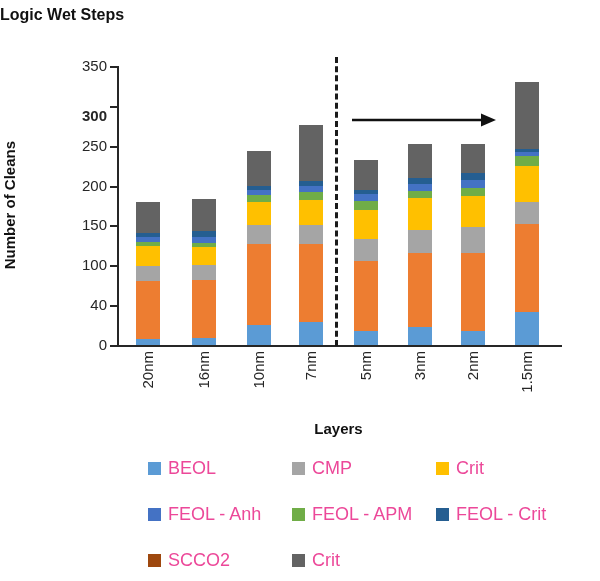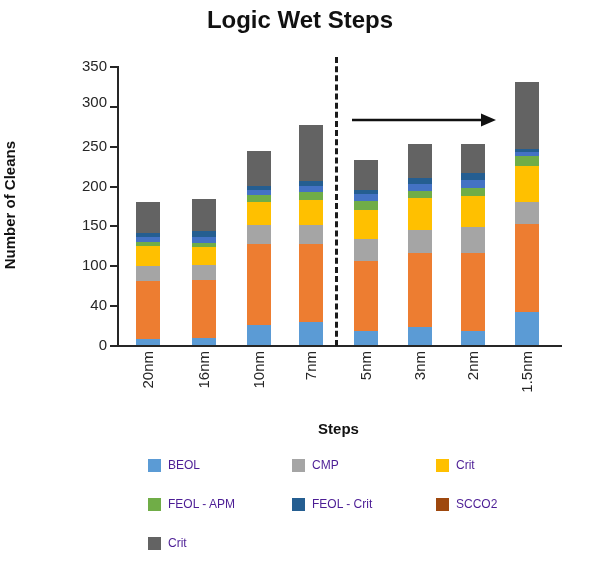--- a/index.html
+++ b/index.html
@@ -1,20 +1,20 @@
 <!DOCTYPE html>
 <html><head>
 <meta charset="utf-8">
 <style>
   html,body { margin:0; padding:0; background:#ffffff; }
   body { width:600px; height:581px; font-family:"Liberation Sans", sans-serif; color:#262626; }
   .canvas { position:relative; width:600px; height:581px; background:#fff; overflow:hidden; }
 
-  .chart-title { position:absolute; top:6px; left:0; right:0; text-align:center;
-                 font-size:24px; font-weight:bold; color:#111; }
+  .chart-title { position:absolute; top:6px; left:0; right:0; text-align:left;
+                 font-size:16px; font-weight:bold; color:#111; }
 
   .plot-area { position:absolute; left:117px; top:66px; width:443px; height:279px;
                border-left:2px solid #262626; border-bottom:2px solid #262626; }
 
   .ytick { position:absolute; left:-9px; width:8px; height:0; border-top:2px solid #262626; }
   .ytick-label { position:absolute; left:-56px; width:44px; text-align:right;
                  font-size:15px; color:#262626; transform:translateY(-9px); }
 
   .y-axis-title { position:absolute; left:-4px; top:66px; height:279px; width:26px;
                   display:flex; align-items:center; justify-content:center; }
@@ -33,21 +33,21 @@
 
   .divider { position:absolute; left:335px; top:57px; height:289px; width:0;
              border-left:3px dashed #1a1a1a; }
 
   .annotation { position:absolute; left:351px; top:60px; font-size:14px; line-height:21px;
                 color:#1a1a1a; }
   .annotation-arrow { position:absolute; left:351px; top:112px; }
 
   .legend { position:absolute; left:148px; top:458px; width:432px;
             display:grid; grid-template-columns:repeat(3,1fr); row-gap:25px; }
-  .legend-item { display:flex; align-items:center; gap:7px; font-size:12px; color:#4c1d95; }
+  .legend-item { display:flex; align-items:center; gap:7px; font-size:18px; color:#ec4899; }
   .legend-swatch { width:13px; height:13px; flex:0 0 13px; }
 </style>
 </head>
 <body>
 
 <div class="canvas">
 
   <div class="chart-title">Logic Wet Steps</div>
 
   <div class="y-axis-title">
@@ -61,21 +61,21 @@
       <div class="ytick-label" style="top: 239.143px;">40</div>
       <div class="ytick" style="top: 199.286px;"></div>
       <div class="ytick-label" style="top: 199.286px;">100</div>
       <div class="ytick" style="top: 159.429px;"></div>
       <div class="ytick-label" style="top: 159.429px;">150</div>
       <div class="ytick" style="top: 119.571px;"></div>
       <div class="ytick-label" style="top: 119.571px;">200</div>
       <div class="ytick" style="top: 79.7143px;"></div>
       <div class="ytick-label" style="top: 79.7143px;">250</div>
       <div class="ytick" style="top: 39.8571px;"></div>
-      <div class="ytick-label" style="top: 36px;">300</div>
+      <div class="ytick-label" style="top: 50px; font-weight: bold;">300</div>
       <div class="ytick" style="top: 0px;"></div>
       <div class="ytick-label" style="top: 0px;">350</div>
       <div class="bar" style="left: 17px; height: 143.486px;">
         <div class="seg" style="bottom: 0px; height: 6.37714px; background: rgb(91, 155, 213);"></div>
         <div class="seg" style="bottom: 6.37714px; height: 57.3943px; background: rgb(237, 125, 49);"></div>
         <div class="seg" style="bottom: 63.7714px; height: 15.1457px; background: rgb(165, 165, 165);"></div>
         <div class="seg" style="bottom: 78.9171px; height: 19.9286px; background: rgb(255, 192, 0);"></div>
         <div class="seg" style="bottom: 98.8457px; height: 3.98571px; background: rgb(112, 173, 71);"></div>
         <div class="seg" style="bottom: 102.831px; height: 5.58px; background: rgb(68, 114, 196);"></div>
         <div class="seg" style="bottom: 108.411px; height: 3.98571px; background: rgb(37, 94, 145);"></div>
@@ -162,36 +162,40 @@
     </div>
 
   <div class="divider"></div>
 
 
   <svg class="annotation-arrow" width="146" height="16" viewBox="0 0 146 16">
     <line x1="1" y1="8" x2="131" y2="8" stroke="#111" stroke-width="2.5"></line>
     <polygon points="130,1.5 145,8 130,14.5" fill="#111"></polygon>
   </svg>
 
-  <div class="x-axis-title">Steps</div>
+  <div class="x-axis-title">Layers</div>
 
   <div class="legend">
       <div class="legend-item">
         <span class="legend-swatch" style="background: rgb(91, 155, 213);"></span>
         <span>BEOL</span>
       </div>
       <div class="legend-item">
         <span class="legend-swatch" style="background: rgb(165, 165, 165);"></span>
         <span>CMP</span>
       </div>
       <div class="legend-item">
         <span class="legend-swatch" style="background: rgb(255, 192, 0);"></span>
         <span>Crit</span>
       </div>
       <div class="legend-item">
+        <span class="legend-swatch" style="background: rgb(68, 114, 196);"></span>
+        <span>FEOL - Anh</span>
+      </div>
+      <div class="legend-item">
         <span class="legend-swatch" style="background: rgb(112, 173, 71);"></span>
         <span>FEOL - APM</span>
       </div>
       <div class="legend-item">
         <span class="legend-swatch" style="background: rgb(37, 94, 145);"></span>
         <span>FEOL - Crit</span>
       </div>
       <div class="legend-item">
         <span class="legend-swatch" style="background: rgb(158, 72, 14);"></span>
         <span>SCCO2</span>

